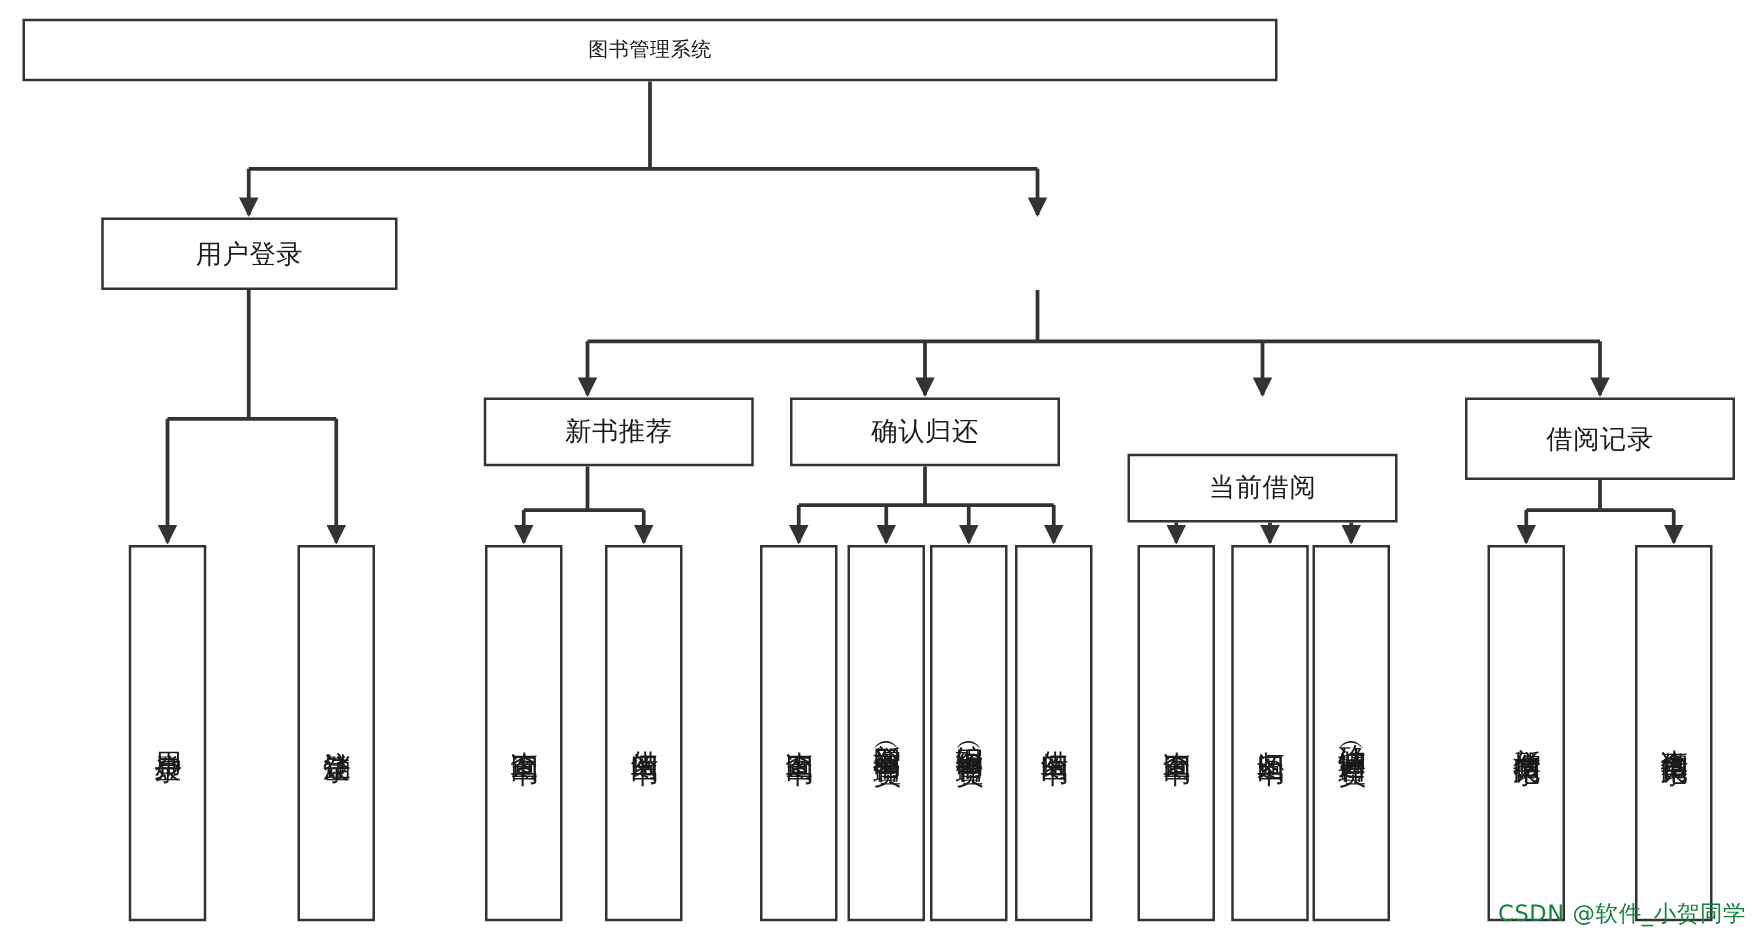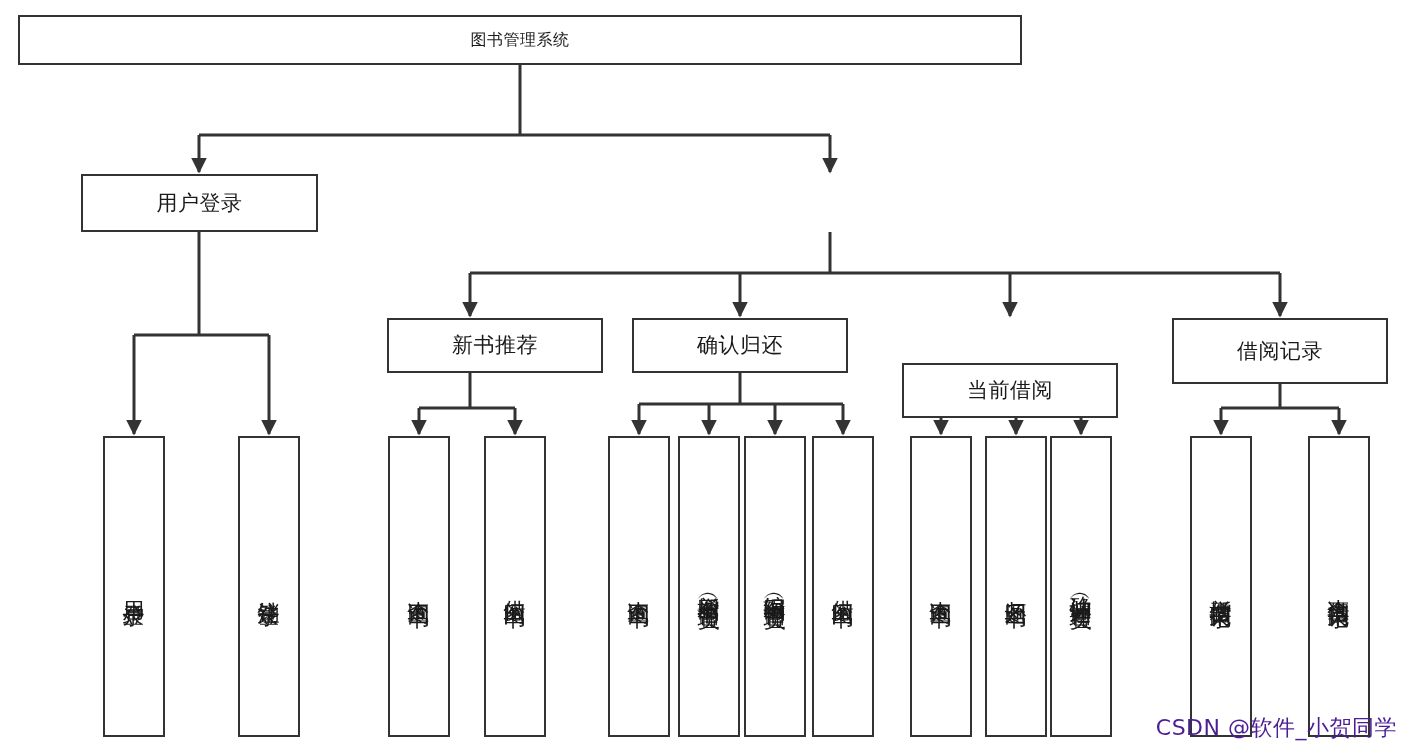--- a/index.html
+++ b/index.html
@@ -59,22 +59,22 @@
     text-orientation: upright;
     font-size: 22px;
     line-height: 1.05;
     letter-spacing: 2px;
     max-height: 270px;
   }
   .watermark {
     position: absolute;
     right: 8px;
     bottom: 4px;
-    font-size: 22px;
-    color: #4c1d95;
+    font-size: 18px;
+    color: #15803d;
     letter-spacing: 0.5px;
     white-space: nowrap;
   }
 </style>
 </head>
 <body>
 
 <div id="canvas">
 
   <svg id="wires" viewBox="0 0 1405 747" xmlns="http://www.w3.org/2000/svg">

